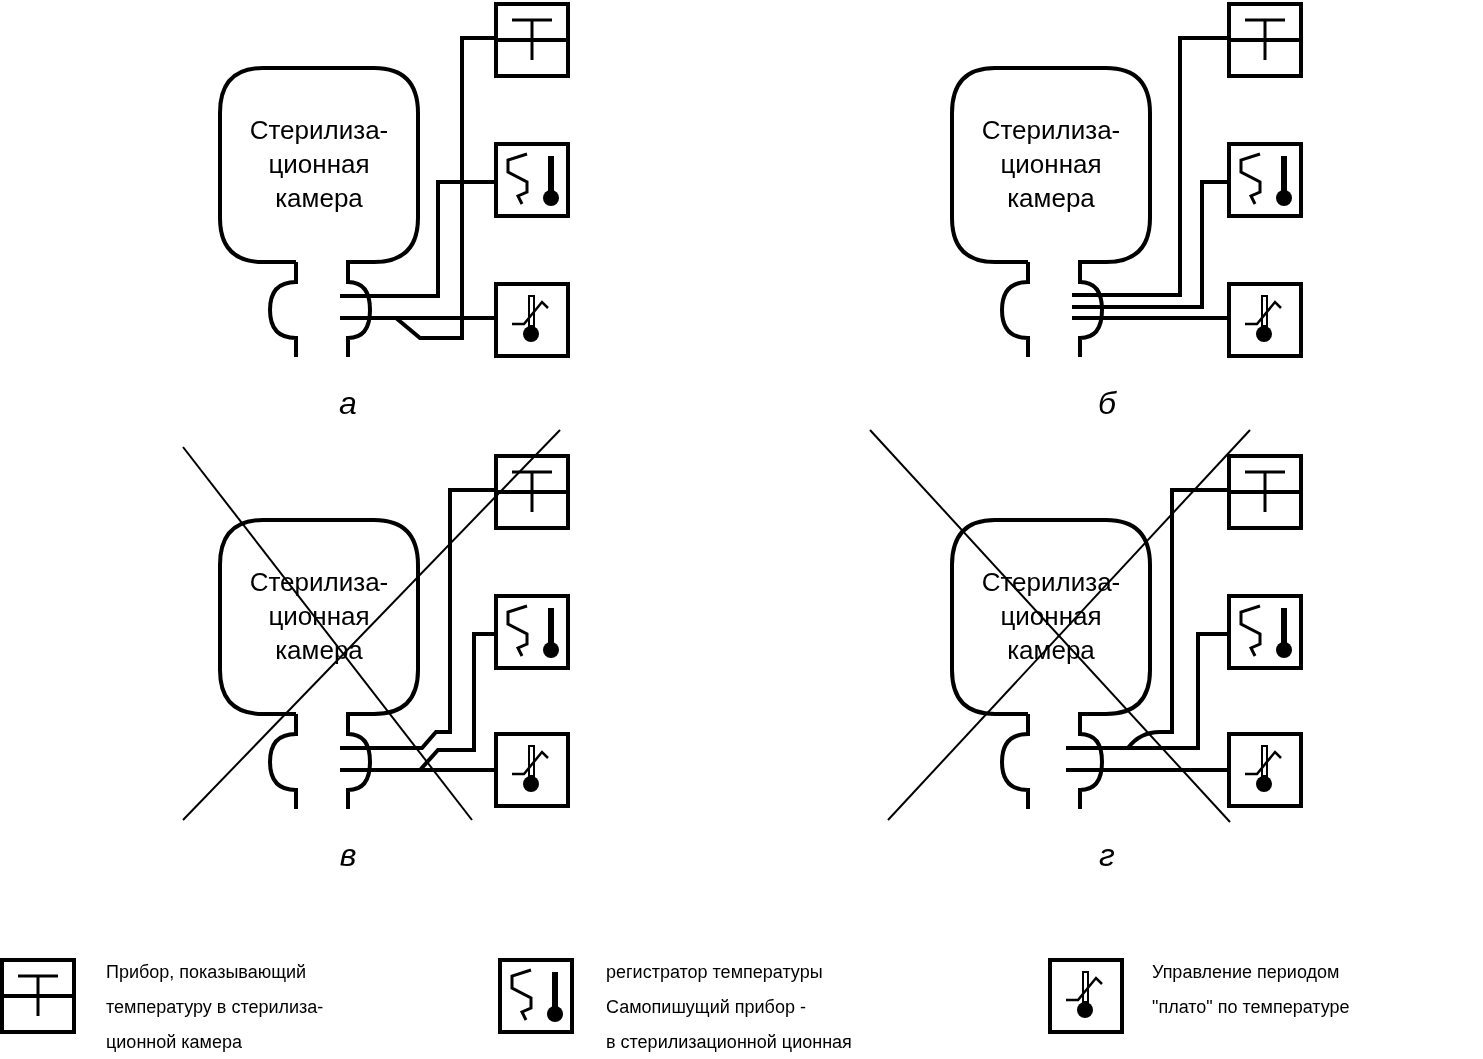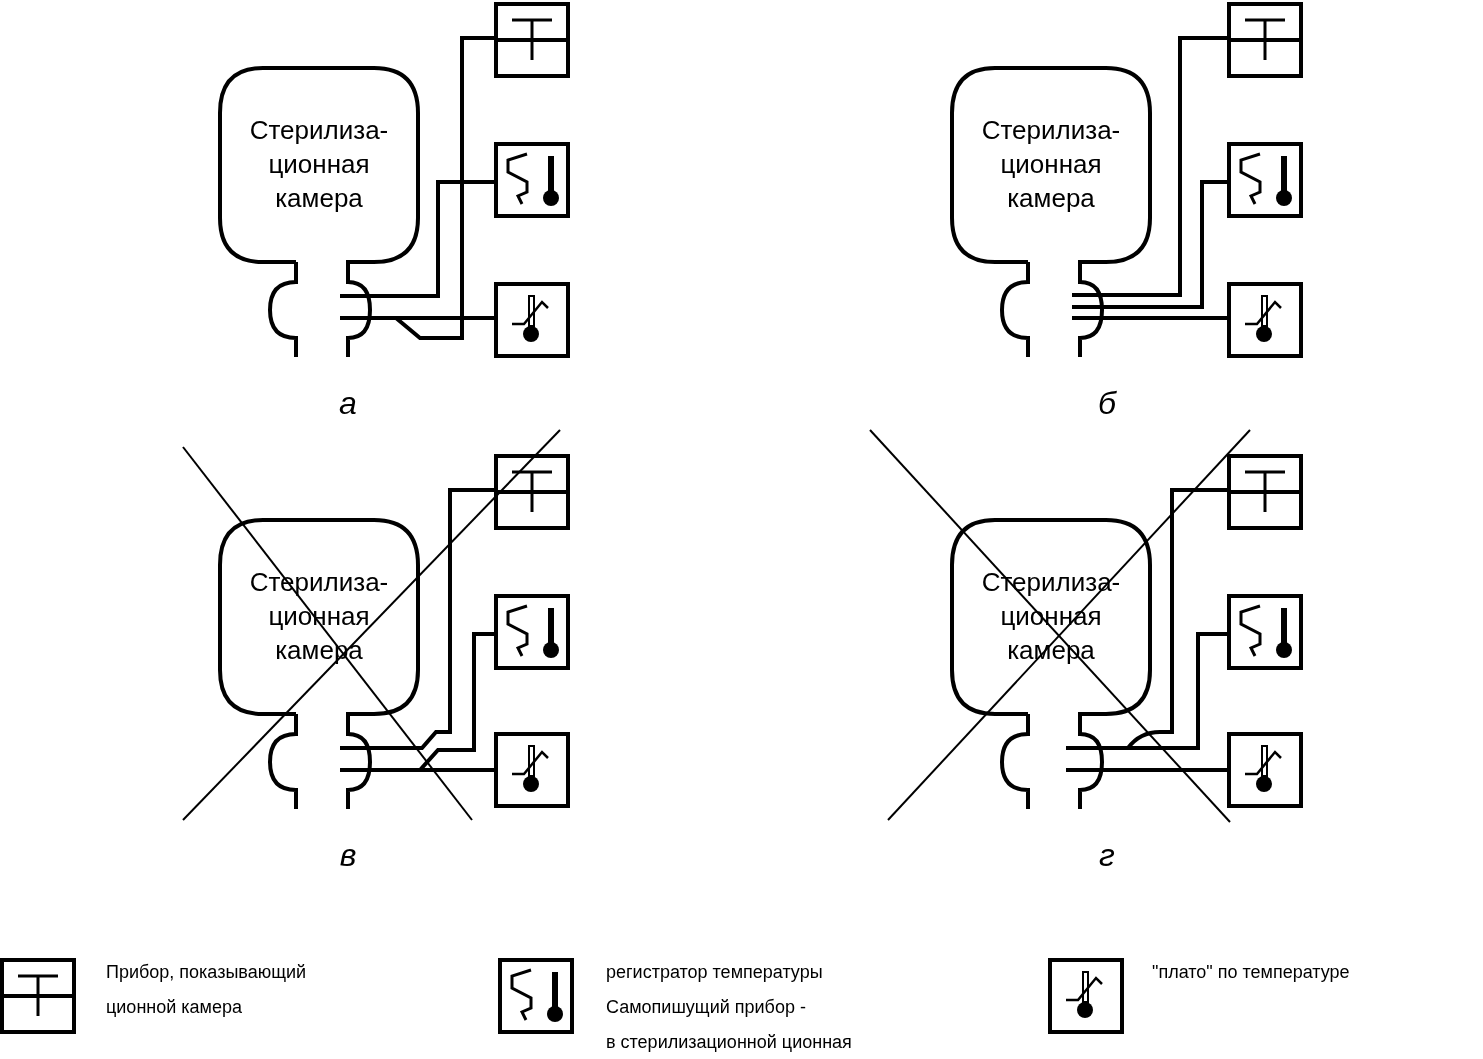--- a/index.html
+++ b/index.html
@@ -121,34 +121,36 @@
     </g>
 </svg>
 
 <div id="legend">
     <div>
       <svg width="80" height="80" class="legend-icon" style="left:0px; top:958px;">
         <use href="#ico-indicator"></use>
       </svg>
       <div class="legend-text" style="left: 106px; top: 955px;">
         <div>Прибор, показывающий</div>
+        <div>температуру в стерилиза-</div>
         <div>ционной камера</div>
       </div>
     </div>
     <div>
       <svg width="80" height="80" class="legend-icon" style="left:498px; top:958px;">
         <use href="#ico-recorder"></use>
       </svg>
       <div class="legend-text" style="left: 606px; top: 955px;">
         <div>регистратор температуры</div>
         <div>Самопишущий прибор -</div>
         <div>в стерилизационной ционная</div>
       </div>
     </div>
     <div>
       <svg width="80" height="80" class="legend-icon" style="left:1048px; top:958px;">
         <use href="#ico-plateau"></use>
       </svg>
       <div class="legend-text" style="left: 1152px; top: 955px;">
+        <div>Управление периодом</div>
         <div>"плато" по температуре</div>
       </div>
     </div>
   </div>
 
 </body></html>

